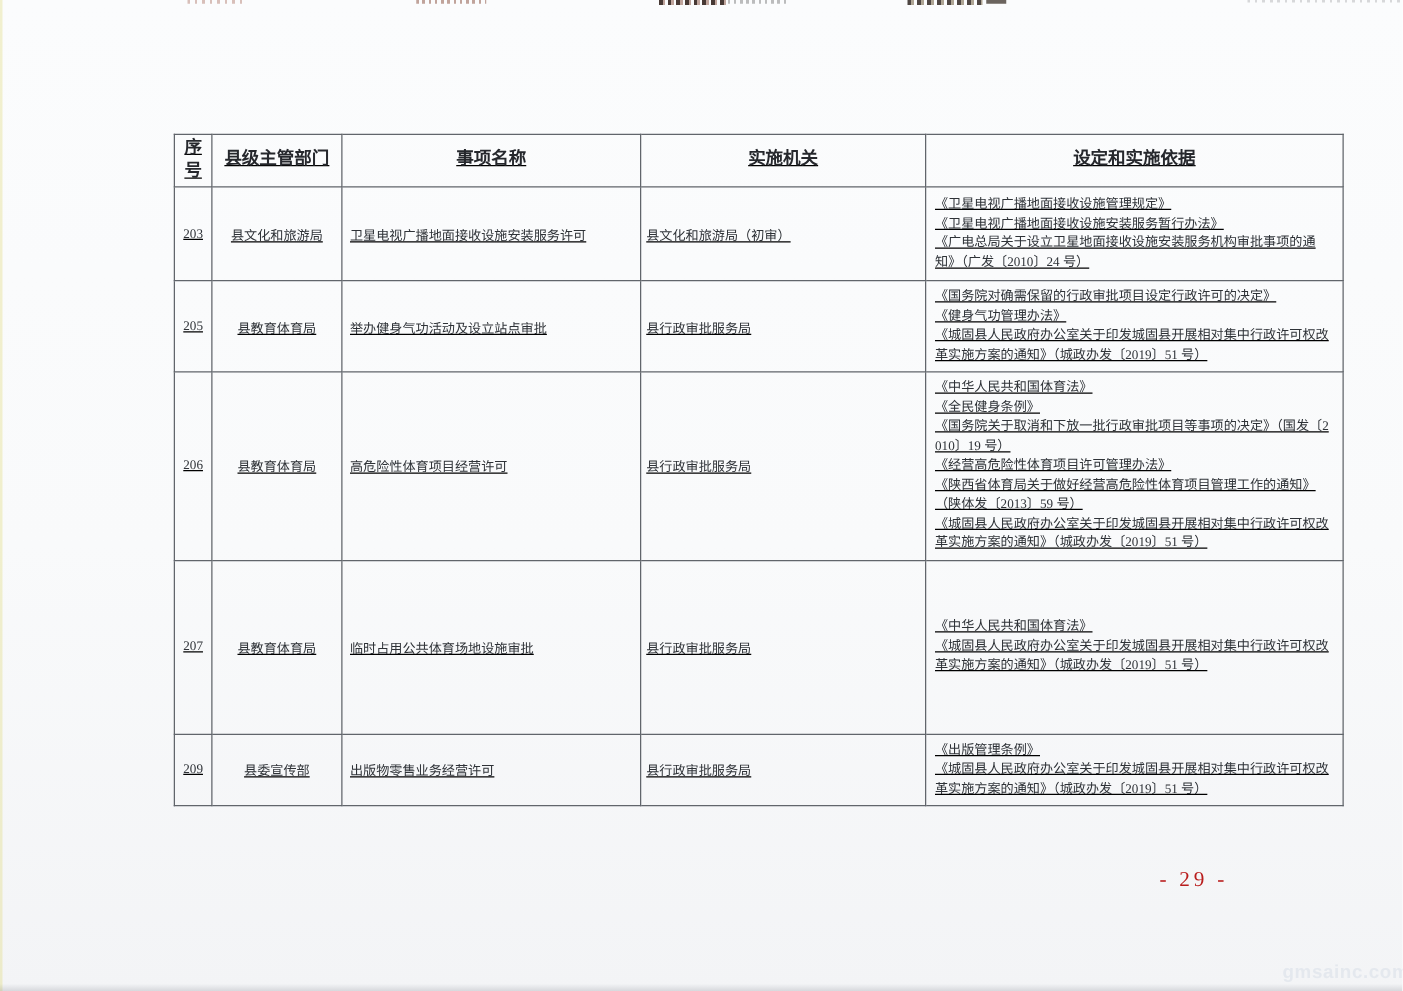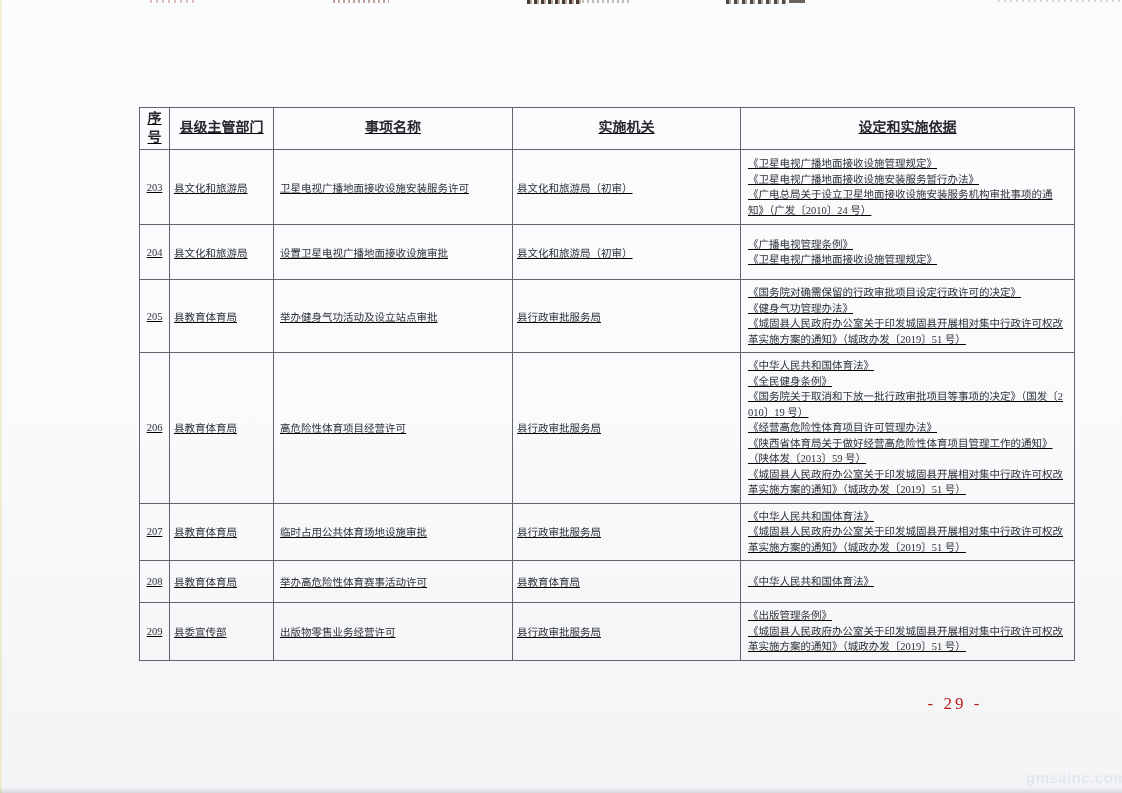--- a/index.html
+++ b/index.html
@@ -47,21 +47,21 @@
     font-size: 14px; font-weight: bold; color: #26282d;
     text-align: center; vertical-align: middle;
     padding: 2px 3px; line-height: 1.3; word-break: break-all;
   }
   .approval thead tr { height: 42px; }
   .approval td {
     font-size: 10.5px; color: #2e3237; vertical-align: middle;
     word-break: break-all;
   }
   td.c-no   { text-align: center; }
-  td.c-dept { padding: 2px 4px; }
+  td.c-dept { text-align: center; padding: 2px 4px; }
   td.c-item { padding: 2px 6px; }
   td.c-agency { padding: 2px 4px; }
   td.c-basis  { padding: 5px 7px; line-height: 15.5px; margin-left: 40px; }
   .basis-line { margin: 0; }
 
   tbody tr:nth-of-type(1) { height: 75px; }
   tbody tr:nth-of-type(2) { height: 55px; }
   tbody tr:nth-of-type(3) { height: 71px; }
   tbody tr:nth-of-type(4) { height: 139px; }
   tbody tr:nth-of-type(5) { height: 52px; }
@@ -118,30 +118,20 @@
         <td class="c-dept">县文化和旅游局</td>
         <td class="c-item">卫星电视广播地面接收设施安装服务许可</td>
         <td class="c-agency">县文化和旅游局（初审）</td>
         <td class="c-basis">
           <div class="basis-line">《卫星电视广播地面接收设施管理规定》</div>
           <div class="basis-line">《卫星电视广播地面接收设施安装服务暂行办法》</div>
           <div class="basis-line">《广电总局关于设立卫星地面接收设施安装服务机构审批事项的通知》（广发〔2010〕24 号）</div>
         </td>
       </tr>
 
-      <tr>
-        <td class="c-no">204</td>
-        <td class="c-dept">县文化和旅游局</td>
-        <td class="c-item">设置卫星电视广播地面接收设施审批</td>
-        <td class="c-agency">县文化和旅游局（初审）</td>
-        <td class="c-basis">
-          <div class="basis-line">《广播电视管理条例》</div>
-          <div class="basis-line">《卫星电视广播地面接收设施管理规定》</div>
-        </td>
-      </tr>
 
       <tr>
         <td class="c-no">205</td>
         <td class="c-dept">县教育体育局</td>
         <td class="c-item">举办健身气功活动及设立站点审批</td>
         <td class="c-agency">县行政审批服务局</td>
         <td class="c-basis">
           <div class="basis-line">《国务院对确需保留的行政审批项目设定行政许可的决定》</div>
           <div class="basis-line">《健身气功管理办法》</div>
           <div class="basis-line">《城固县人民政府办公室关于印发城固县开展相对集中行政许可权改革实施方案的通知》（城政办发〔2019〕51 号）</div>
@@ -167,29 +157,20 @@
         <td class="c-no">207</td>
         <td class="c-dept">县教育体育局</td>
         <td class="c-item">临时占用公共体育场地设施审批</td>
         <td class="c-agency">县行政审批服务局</td>
         <td class="c-basis">
           <div class="basis-line">《中华人民共和国体育法》</div>
           <div class="basis-line">《城固县人民政府办公室关于印发城固县开展相对集中行政许可权改革实施方案的通知》（城政办发〔2019〕51 号）</div>
         </td>
       </tr>
 
-      <tr>
-        <td class="c-no">208</td>
-        <td class="c-dept">县教育体育局</td>
-        <td class="c-item">举办高危险性体育赛事活动许可</td>
-        <td class="c-agency">县教育体育局</td>
-        <td class="c-basis">
-          <div class="basis-line">《中华人民共和国体育法》</div>
-        </td>
-      </tr>
 
       <tr>
         <td class="c-no">209</td>
         <td class="c-dept">县委宣传部</td>
         <td class="c-item">出版物零售业务经营许可</td>
         <td class="c-agency">县行政审批服务局</td>
         <td class="c-basis">
           <div class="basis-line">《出版管理条例》</div>
           <div class="basis-line">《城固县人民政府办公室关于印发城固县开展相对集中行政许可权改革实施方案的通知》（城政办发〔2019〕51 号）</div>
         </td>

